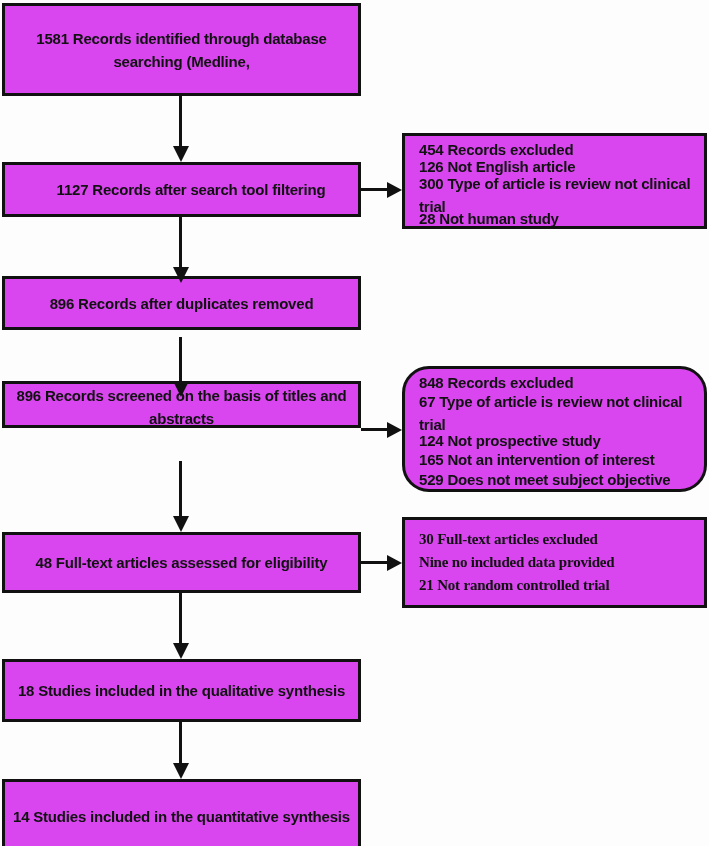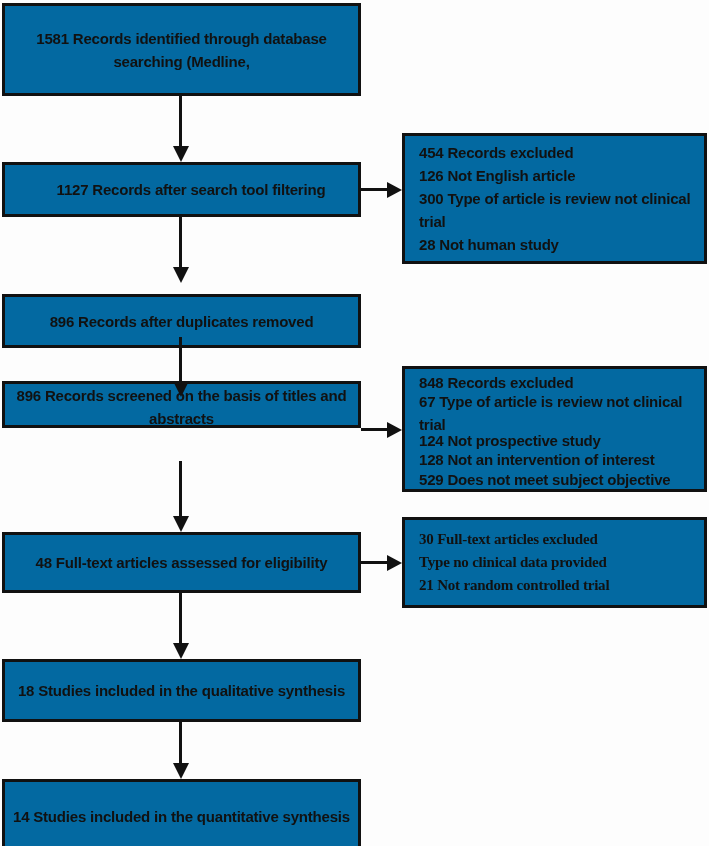--- a/index.html
+++ b/index.html
@@ -2,21 +2,21 @@
 <html><head>
 <meta charset="utf-8">
 <style>
   html,body{margin:0;padding:0;background:#fdfdfd;}
   .canvas{
     position:relative;width:709px;height:846px;background:#fdfdfd;overflow:hidden;
     font-family:"Liberation Sans","DejaVu Sans",sans-serif;
     color:#111;
   }
   .box{
-    position:absolute;box-sizing:border-box;background:#0369a1;
+    position:absolute;box-sizing:border-box;background:#d946ef;
     border:3px solid #111;
     display:flex;flex-direction:column;justify-content:center;
     font-weight:bold;font-size:15px;letter-spacing:-0.2px;line-height:23px;
   }
   .mbox{left:2px;width:359px;align-items:center;text-align:center;padding:0 6px;}
   .sbox{left:402px;width:305px;align-items:flex-start;text-align:left;padding:2px 10px 2px 14px;}
   .varrow{position:absolute;width:17px;display:flex;flex-direction:column;align-items:center;}
   .vline{width:3px;flex:1;background:#111;}
   .vhead{width:0;height:0;border-left:8px solid transparent;border-right:8px solid transparent;border-top:16px solid #111;}
   .harrow{position:absolute;height:17px;display:flex;align-items:center;}
@@ -30,58 +30,58 @@
 <div class="canvas">
 
   <div class="box mbox" style="top:3px;height:93px;">
     <span class="line">1581 Records identified through database searching (Medline,</span>
   </div>
 
   <div class="box mbox" style="top:162px;height:55px;padding-left:25px;">
     <span class="line">1127 Records after search tool filtering</span>
   </div>
 
-  <div class="box mbox" style="top:294px;height:54px;">
+  <div class="box mbox" style="top:276px;height:54px;">
     <span class="line">896 Records after duplicates removed</span>
   </div>
 
   <div class="box mbox" style="top:381px;height:47px;">
     <span class="line">896 Records screened on the basis of titles and abstracts</span>
   </div>
 
   <div class="box mbox" style="top:532px;height:61px;">
     <span class="line">48 Full-text articles assessed for eligibility</span>
   </div>
 
   <div class="box mbox" style="top:659px;height:63px;">
     <span class="line">18 Studies included in the qualitative synthesis</span>
   </div>
 
   <div class="box mbox" style="top:779px;height:74px;">
     <span class="line">14 Studies included in the quantitative synthesis</span>
   </div>
 
-  <div class="box sbox" style="top:133px;height:131px;">
+  <div class="box sbox" style="top:133px;height:96px;">
     <span class="line">454 Records excluded</span>
     <span class="line">126 Not English article</span>
     <span class="line">300 Type of article is review not clinical trial</span>
     <span class="line">28 Not human study</span>
   </div>
 
-  <div class="box sbox" style="top:366px;height:126px;">
+  <div class="box sbox" style="top:366px;height:126px;border-radius:27px;">
     <span class="line">848 Records excluded</span>
     <span class="line">67 Type of article is review not clinical trial</span>
     <span class="line">124 Not prospective study</span>
-    <span class="line">128 Not an intervention of interest</span>
+    <span class="line">165 Not an intervention of interest</span>
     <span class="line">529 Does not meet subject objective</span>
   </div>
 
   <div class="box sbox" style="top:517px;height:91px;font-family:Liberation Serif, serif;">
     <span class="line">30 Full-text articles excluded</span>
-    <span class="line">Type no clinical data provided</span>
+    <span class="line">Nine no included data provided</span>
     <span class="line">21 Not random controlled trial</span>
   </div>
 
   <div class="varrow" style="left:172px;top:96px;height:66px;">
       <div class="vline"></div>
       <div class="vhead"></div>
     </div>
   <div class="varrow" style="left:172px;top:217px;height:66px;">
       <div class="vline"></div>
       <div class="vhead"></div>

